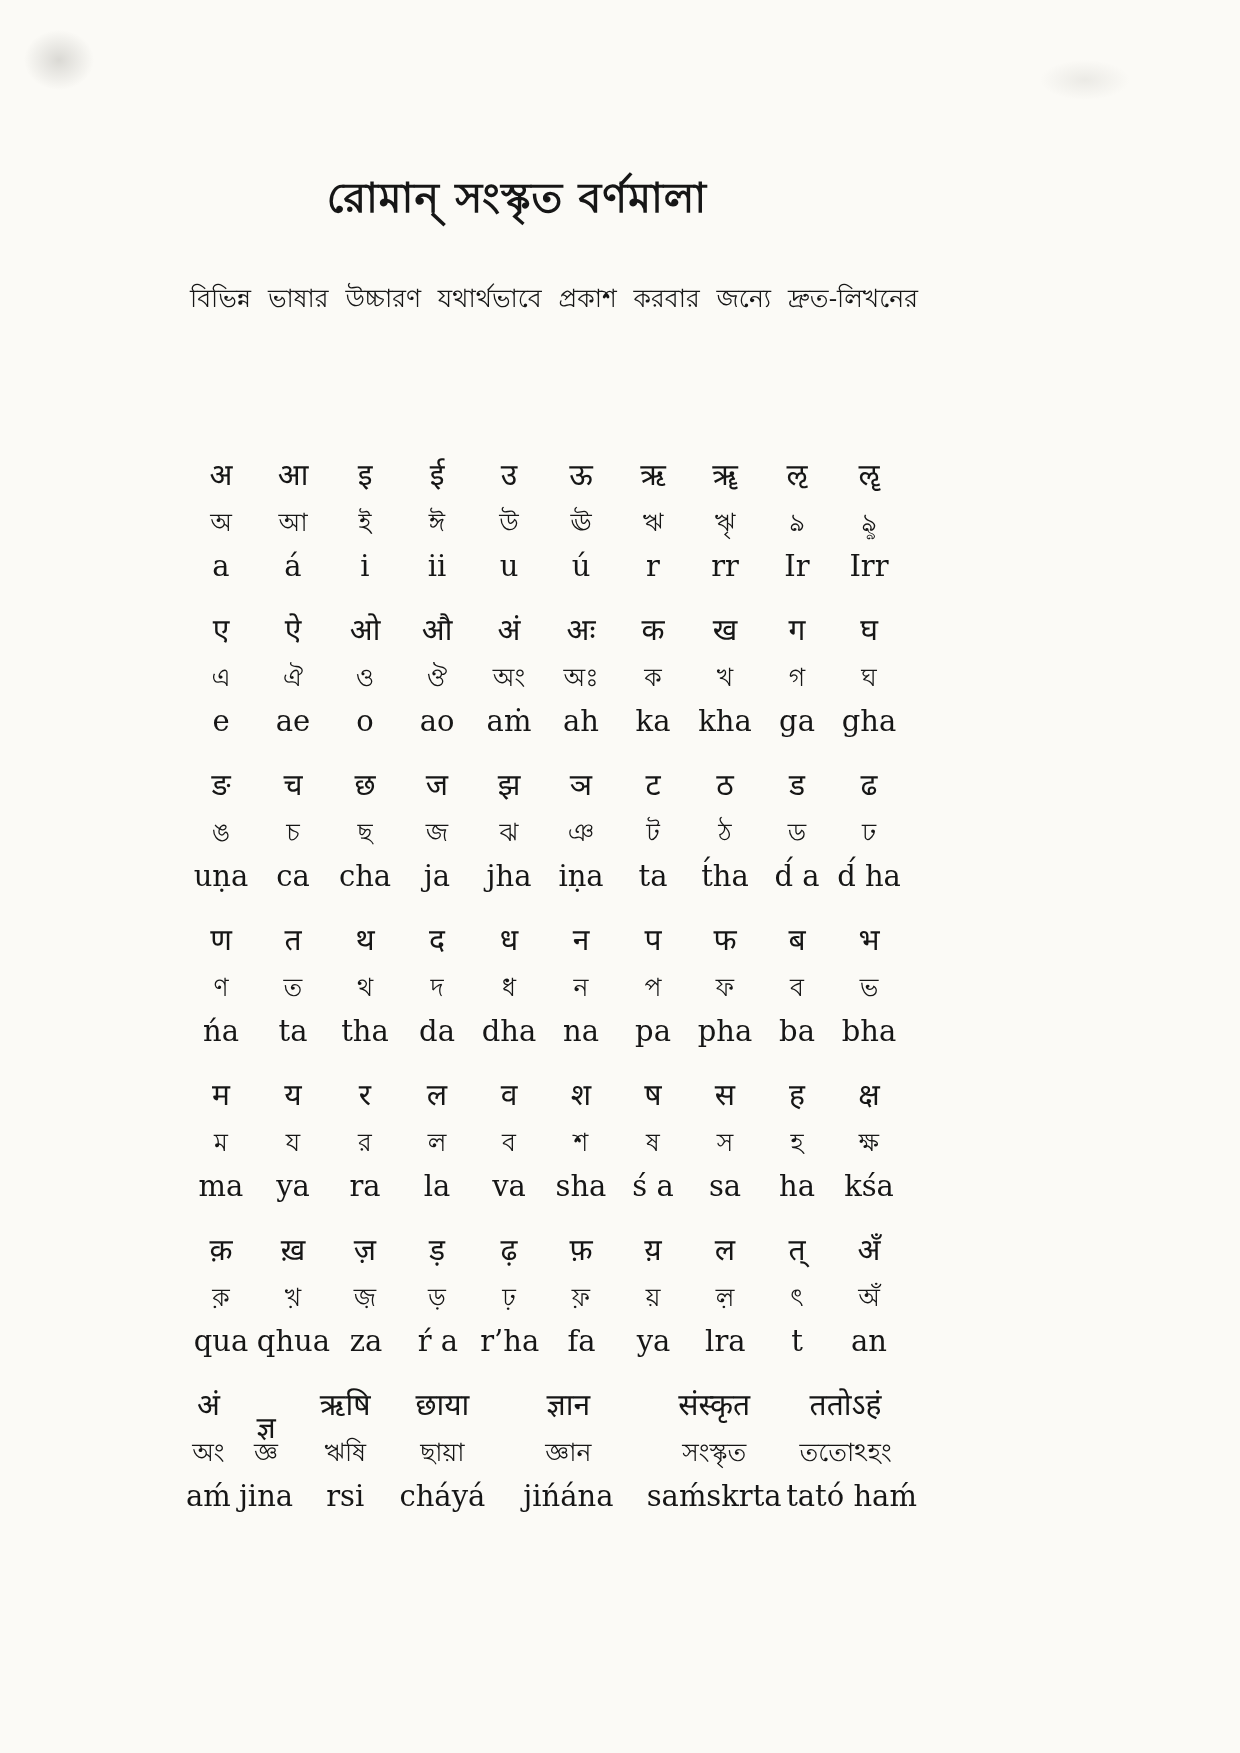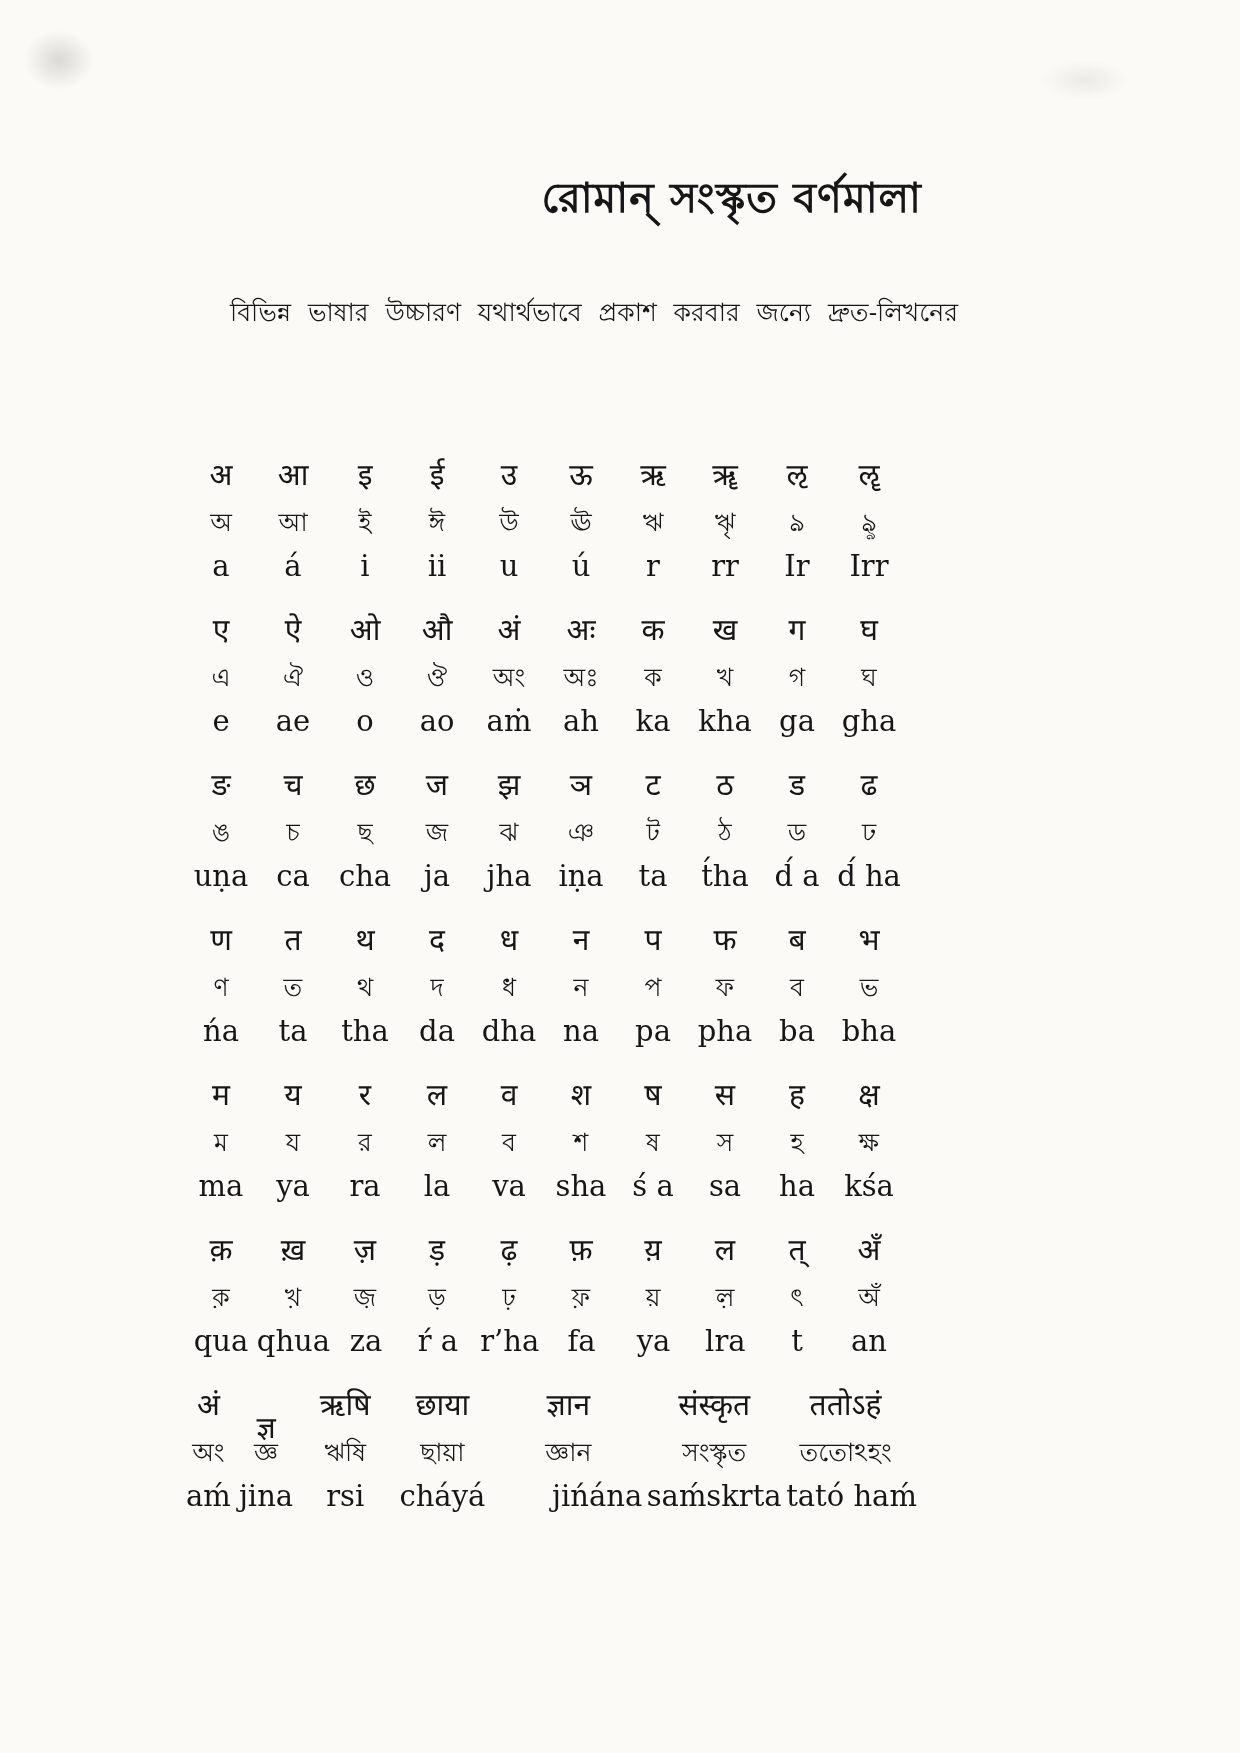--- a/index.html
+++ b/index.html
@@ -16,29 +16,28 @@
     overflow:hidden;
   }
   
   .smudge{position:absolute;border-radius:50%;pointer-events:none;}
   .smudge.tl{left:24px;top:30px;width:70px;height:60px;
     background:radial-gradient(closest-side,rgba(120,118,112,.25),rgba(120,118,112,0));}
   .smudge.tr{right:110px;top:60px;width:90px;height:40px;
     background:radial-gradient(closest-side,rgba(140,138,130,.14),rgba(140,138,130,0));}
 
   .title{
-    position:absolute;top:166px;left:144px;width:778px;
-    margin:0;text-align:right;
+    position:absolute;top:166px;left:128px;width:778px;
+    margin:0;text-align:center;
     font-size:41px;font-weight:700;letter-spacing:1px;
   }
   .intro{
-    position:absolute;top:289px;left:138px;width:780px;
+    position:absolute;top:275px;left:138px;width:780px;
     font-size:25px;line-height:47px;
     font-family:"DejaVu Serif","Liberation Serif",serif;
-    margin-left:40px;
   }
   .intro-line{white-space:nowrap;}
   .intro-line.justify{text-align:justify;text-align-last:justify;}
   .intro-line.first{text-indent:52px;}
 
   #alphabet-table{
     position:absolute;top:452px;left:185px;width:720px;
   }
   .char-group{margin-bottom:16px;}
   .char-row{display:grid;grid-template-columns:repeat(10,1fr);}
@@ -310,19 +309,19 @@
           <span class="char-cell" style="width: 14.5%;">ছায়া</span>
           <span class="char-cell" style="width: 20.5%;">জ্ঞান</span>
           <span class="char-cell" style="width: 20%;">সংস্কৃত</span>
           <span class="char-cell" style="width: 16.5%;">ততোঽহং</span>
         </div>
         <div class="char-row rom-row">
           <span class="char-cell" style="width: 6.5%;">aḿ</span>
           <span class="char-cell" style="width: 9.5%;">jina</span>
           <span class="char-cell" style="width: 12.5%;">rsi</span>
           <span class="char-cell" style="width: 14.5%;">cháyá</span>
-          <span class="char-cell" style="width: 20.5%; text-align: right;">jińána</span>
+          <span class="char-cell" style="width: 20.5%;">jińána</span>
           <span class="char-cell" style="width: 20%;">saḿskrta</span>
           <span class="char-cell" style="width: 16.5%; text-align: center;">tató haḿ</span>
         </div>
       </div>
     </div>
 </div>
 
 </body></html>

